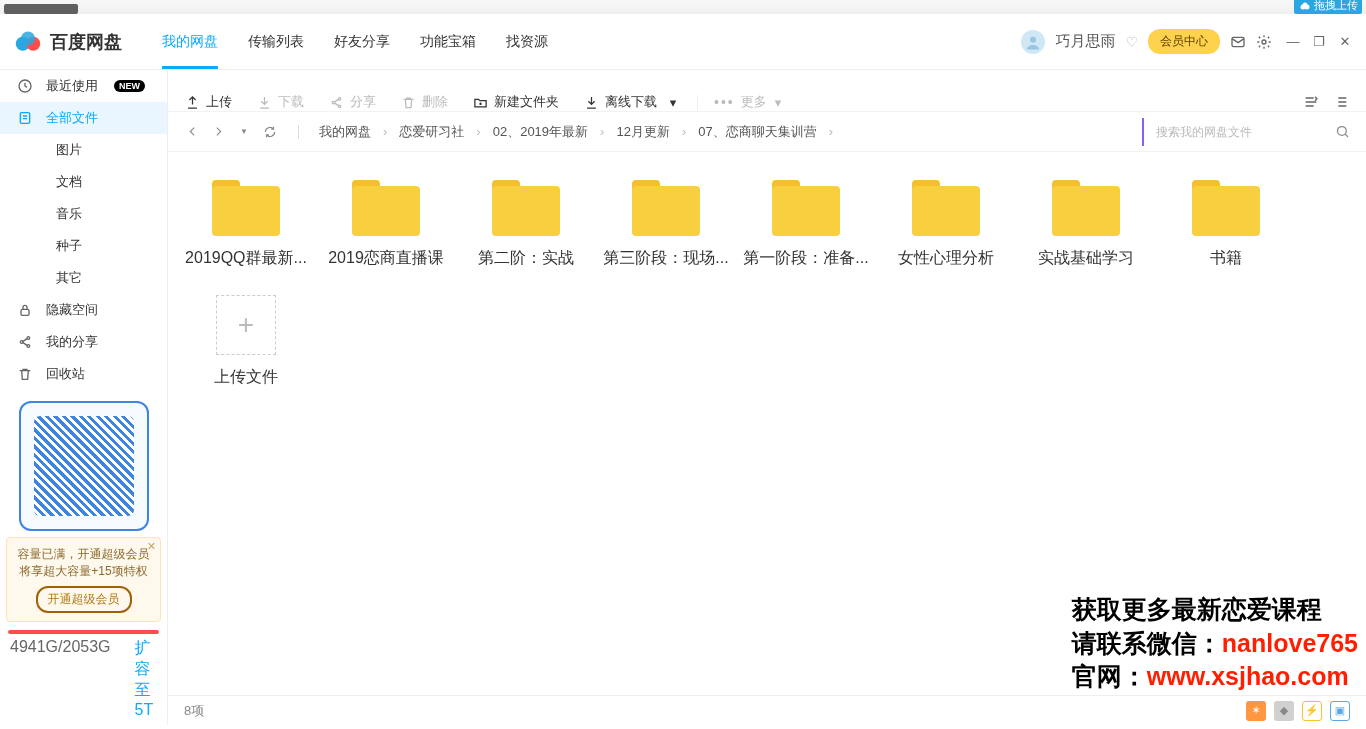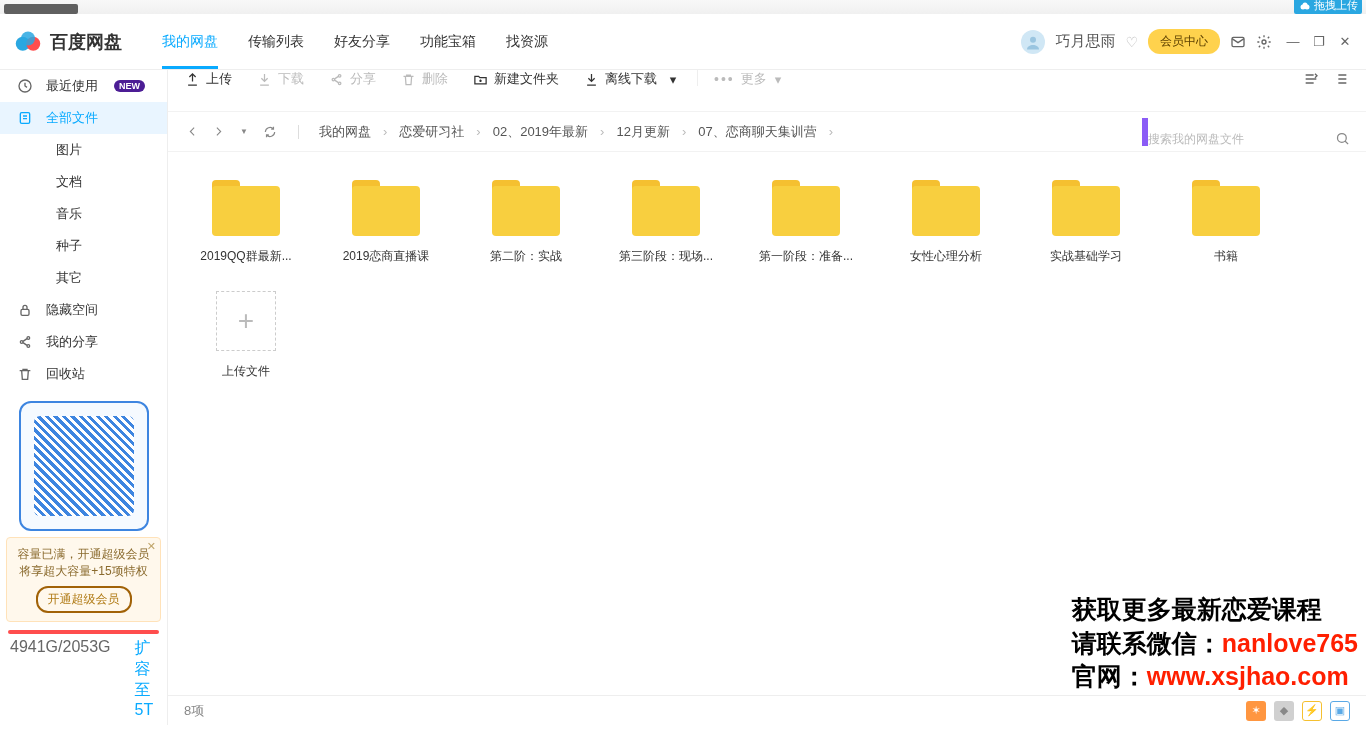--- a/index.html
+++ b/index.html
@@ -32,61 +32,61 @@
 
 
 .layout { display: flex; height: calc(100% - 74px); }
 .sidebar { width: 168px; border-right: 1px solid #eee; display: flex; flex-direction: column; position: relative; }
 .side-list { flex: 0 0 auto; }
 .side-item { display: flex; align-items: center; height: 32px; padding: 0 16px; font-size: 13px; color: #333; cursor: pointer; gap: 12px; }
 .side-item.active { background: #e9f5ff; color: #09aaff; }
 .side-item.child { padding-left: 56px; }
 .side-icn { width: 18px; height: 18px; display: inline-flex; align-items: center; justify-content: center; color: #666; }
 .side-item.active .side-icn { color: #09aaff; }
-.new-badge { background: #4c1d95; color: #fff; font-size: 9px; padding: 1px 5px; border-radius: 7px; margin-left: 4px; font-weight: bold; }
+.new-badge { background: #000000; color: #fff; font-size: 9px; padding: 1px 5px; border-radius: 7px; margin-left: 4px; font-weight: bold; }
 
 .sidebar-bottom { margin-top: auto; padding: 6px; }
 .qr-box { width: 130px; height: 130px; margin: 0 auto 6px; background: #f5faff; border: 2px solid #3d85e0; border-radius: 12px; display: flex; align-items: center; justify-content: center; }
 .qr-inner { width: 100px; height: 100px; background: repeating-linear-gradient(45deg,#3d85e0 0 3px,#fff 3px 6px); border-radius: 6px; }
 .promo-card { background: #fff8ec; border: 1px solid #ffe2b9; border-radius: 4px; padding: 8px 6px; text-align: center; font-size: 12px; color: #8a6a2d; position: relative; }
 .promo-close { position: absolute; top: 2px; right: 4px; color: #c0a56a; font-size: 11px; cursor: pointer; }
 .promo-btn { display: inline-block; margin-top: 6px; border: 2px solid #a16207; color: #b07a14; padding: 3px 10px; border-radius: 12px; font-size: 12px; cursor: pointer; }
 .storage-bar { height: 4px; background: #ff4d4d; margin: 8px 2px 4px; border-radius: 2px; }
 .storage-row { display: flex; justify-content: space-between; font-size: 16px; padding: 0 4px; }
 .storage-text { color: #666; }
 .expand-link { color: #09aaff; cursor: pointer; margin-left: 24px; }
 
 
 .main { flex: 1; display: flex; flex-direction: column; }
-.toolbar { height: 42px; display: flex; align-items: flex-start; padding: 0 16px; gap: 24px; border-bottom: 1px solid #f2f2f2; font-size: 13px; }
+.toolbar { height: 42px; display: flex; align-items: flex-end; padding: 0 16px; gap: 24px; border-bottom: 1px solid #f2f2f2; font-size: 13px; }
 .tool-btn { display: inline-flex; align-items: center; gap: 6px; color: #333; cursor: pointer; }
 .tool-btn.disabled { color: #bbb; }
 .tool-btn .t-icn { width: 16px; height: 16px; display: inline-flex; align-items: center; justify-content: center; }
 .tool-sep { width: 1px; height: 16px; background: #eee; margin: 0 -8px; }
 .more-dots { color: #bbb; font-size: 14px; letter-spacing: 2px; }
 .toolbar-right { margin-left: auto; display: flex; gap: 12px; }
 .view-icn { width: 18px; height: 18px; color: #666; cursor: pointer; display: inline-flex; align-items: center; justify-content: center; }
 
 .crumb-row { height: 40px; display: flex; align-items: center; padding: 0 16px; font-size: 13px; color: #555; border-bottom: 1px solid #f2f2f2; }
 .crumb-nav { display: flex; align-items: center; gap: 10px; }
 .crumb-arrow { width: 16px; height: 16px; color: #888; cursor: pointer; display: inline-flex; align-items: center; justify-content: center; }
 .crumb-sep { color: #bbb; margin: 0 2px; }
 .crumb-item { color: #555; cursor: pointer; }
 .crumb-vbar { width: 1px; height: 14px; background: #ddd; margin: 0 10px; }
-.search-box { margin-left: auto; width: 208px; height: 28px; display: flex; align-items: flex-end; border-left: 6px solid #8b5cf6; }
+.search-box { margin-left: auto; width: 208px; height: 28px; display: flex; align-items: center; border-left: 2px solid #8b5cf6; padding-left: 12px; }
 .search-input { border: none; outline: none; font-size: 12px; width: 170px; color: #666; }
 .search-input::placeholder { color: #bbb; }
 .search-icn { color: #888; margin-left: auto; cursor: pointer; }
 
 .file-grid { flex: 1; padding: 20px 10px; display: flex; flex-wrap: wrap; align-content: flex-start; gap: 10px 4px; }
 .file-item { width: 136px; text-align: center; cursor: pointer; padding: 8px 4px; border-radius: 4px; }
 .folder-icn { width: 68px; height: 56px; margin: 0 auto 12px; position: relative; }
 .folder-icn::before { content: ""; position: absolute; top: 0; left: 0; width: 28px; height: 10px; background: #f5c030; border-radius: 4px 4px 0 0; }
 .folder-icn::after { content: ""; position: absolute; top: 6px; left: 0; right: 0; bottom: 0; background: #f8cf3f; border-radius: 4px; }
-.file-name { font-size: 12px; color: #333; white-space: nowrap; overflow: hidden; text-overflow: ellipsis; }
+.file-name { font-size: 16px; color: #333; white-space: nowrap; overflow: hidden; text-overflow: ellipsis; }
 .upload-box { width: 60px; height: 60px; margin: 0 auto 12px; border: 1px dashed #ccc; display: flex; align-items: center; justify-content: center; color: #bbb; font-size: 28px; font-weight: 200; }
 
 
 .statusbar { height: 30px; border-top: 1px solid #eee; display: flex; align-items: center; padding: 0 16px; font-size: 13px; color: #888; }
 .status-right { margin-left: auto; display: flex; gap: 8px; }
 .sb-icn { width: 20px; height: 20px; border-radius: 3px; display: inline-flex; align-items: center; justify-content: center; font-size: 11px; color: #fff; cursor: pointer; }
 .sb-orange { background: #ff9640; }
 .sb-gray { background: #d0d0d0; color: #888; }
 .sb-yellow { background: #fff; border: 1px solid #f5c030; color: #f5c030; }
 .sb-blue { background: #fff; border: 1px solid #5aa9e6; color: #5aa9e6; }

